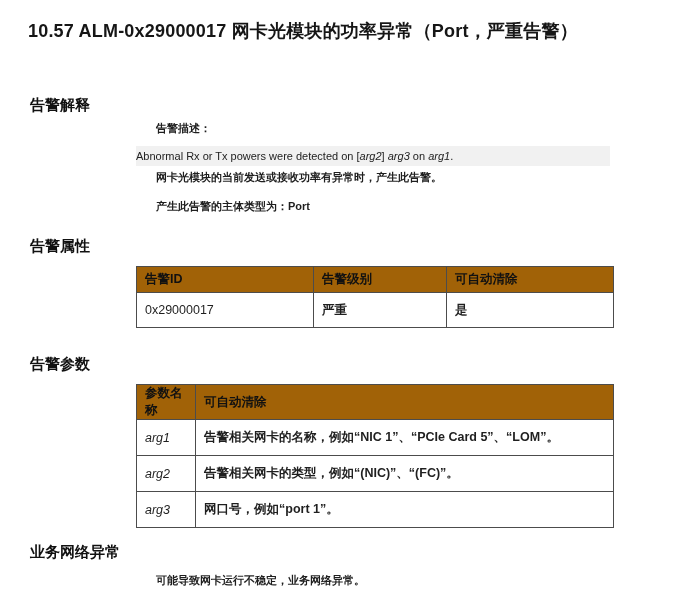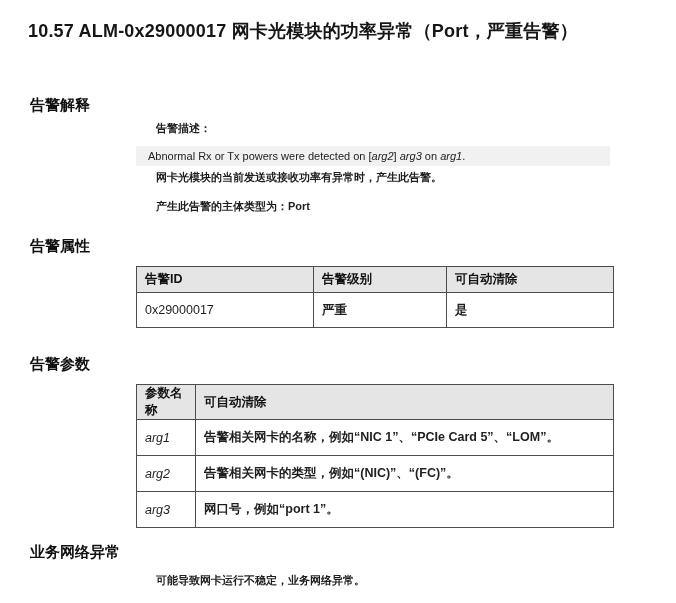--- a/index.html
+++ b/index.html
@@ -23,40 +23,40 @@
     font-size: 15px; font-weight: 700; color: #111;
   }
   .body-text {
     left: 136px;
     font-size: 11px; font-weight: 600; color: #1f1f1f; margin-left: 20px;
   }
   .code-line {
     left: 136px; width: 474px;
     background: #f1f1f1;
     font-size: 11px; font-weight: 400; color: #222;
-    padding: 3px 12px;
+    padding: 3px 0;
     line-height: 14px;
   }
   .code-line i { font-style: italic; }
 
   table {
     border-collapse: collapse;
     table-layout: fixed;
     background: #fff;
   }
   th, td {
     border: 1px solid #4c4c4c;
     text-align: left;
     vertical-align: middle;
     padding: 0 8px;
     font-size: 12.5px;
     overflow: hidden;
   }
   th {
-    background: #e5e5e5;
+    background: #a16207;
     font-weight: 700;
     color: #111;
   }
   td { font-weight: 600; color: #1f1f1f; }
   td.plain { font-weight: 400; }
   td.arg { font-style: italic; font-weight: 400; }
 
   #attr-table { left: 136px; top: 266px; width: 477px; }
   #attr-table th { height: 26px; }
   #attr-table td { height: 35px; border-radius: 16px; }

